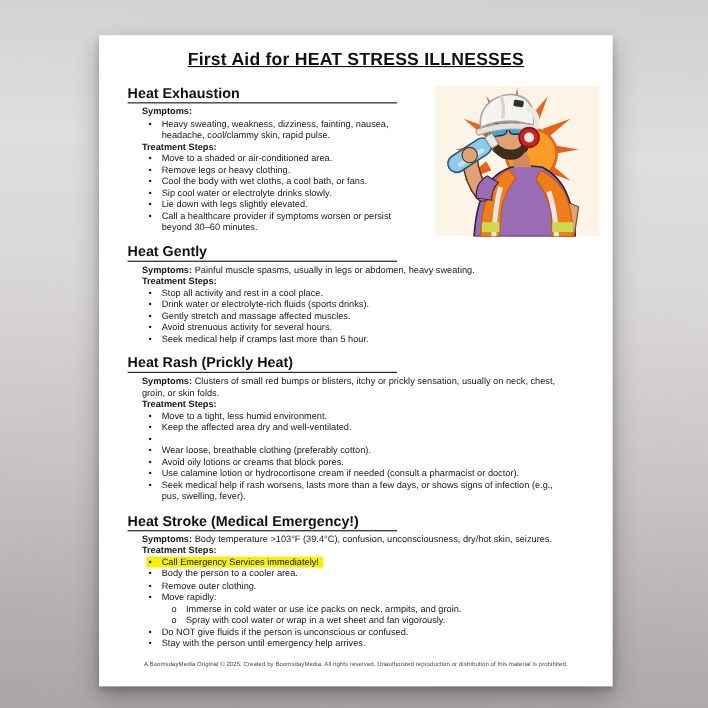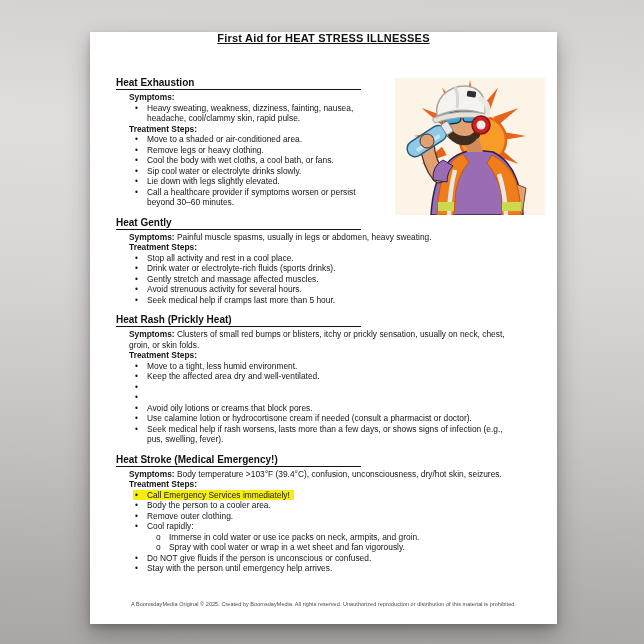--- a/index.html
+++ b/index.html
@@ -11,29 +11,29 @@
   .backdrop{
     position:absolute;inset:0;
     background:linear-gradient(183deg,#d2d0cf 0%,#e0dedd 22%,#d9d7d6 42%,#c7c4c3 66%,#b2afae 88%,#a9a6a5 100%);
   }
   .poster{
     position:absolute;left:90px;top:32px;width:467px;height:592px;
     background:#ffffff;
     box-shadow:0 10px 22px rgba(0,0,0,.28),0 3px 6px rgba(0,0,0,.18);
   }
   .title{
-    margin:0;text-align:center;
-    font-size:11px;font-weight:bold;color:#111;
+    margin:0;padding-top:14px;text-align:center;
+    font-size:16px;font-weight:bold;color:#111;
     text-decoration:underline;letter-spacing:.2px;
   }
   .content{position:absolute;left:26px;top:45px;width:400px;}
   .section{margin-bottom:9px;}
   .section.narrow{width:260px;}
   .heading{
-    font-size:10px;font-weight:bold;color:#111;
+    font-size:13px;font-weight:bold;color:#111;
     width:245px;border-bottom:1px solid #111;
     padding-bottom:1px;margin-bottom:2px;white-space:nowrap;
   }
   .line{font-size:8.4px;line-height:10.5px;color:#161616;margin-left:13px;}
   .label{font-weight:bold;}
   .bullet{display:flex;font-size:8.4px;line-height:10.5px;color:#161616;margin-left:19px;}
   .bullet .marker{flex:0 0 12px;}
   .bullet.sub{margin-left:40px;}
   .bullet.sub .marker{flex:0 0 13px;}
   .bullet.hl{background:var(--hl,#f7ee0e);width:fit-content;padding:0 4px 0 2px;margin-left:17px;}
@@ -197,20 +197,21 @@
         </div>
         <div class="bullet">
           <span class="marker">•</span>
           <span class="btext">Keep the affected area dry and well-ventilated.</span>
         </div>
         <div class="bullet">
           <span class="marker">•</span>
         </div>
         <div class="bullet">
           <span class="marker">•</span>
+          <span class="btext">Wear loose, breathable clothing (preferably cotton).</span>
         </div>
         <div class="bullet">
           <span class="marker">•</span>
           <span class="btext">Avoid oily lotions or creams that block pores.</span>
         </div>
         <div class="bullet">
           <span class="marker">•</span>
           <span class="btext">Use calamine lotion or hydrocortisone cream if needed (consult a pharmacist or doctor).</span>
         </div>
         <div class="bullet">
@@ -229,21 +230,21 @@
         <div class="bullet">
           <span class="marker">•</span>
           <span class="btext">Body the person to a cooler area.</span>
         </div>
         <div class="bullet">
           <span class="marker">•</span>
           <span class="btext">Remove outer clothing.</span>
         </div>
         <div class="bullet">
           <span class="marker">•</span>
-          <span class="btext">Cool rapidly:</span>
+          <span class="btext">Move rapidly:</span>
         </div>
         <div class="bullet sub">
           <span class="marker">o</span>
           <span class="btext">Immerse in cold water or use ice packs on neck, armpits, and groin.</span>
         </div>
         <div class="bullet sub">
           <span class="marker">o</span>
           <span class="btext">Spray with cool water or wrap in a wet sheet and fan vigorously.</span>
         </div>
         <div class="bullet">

